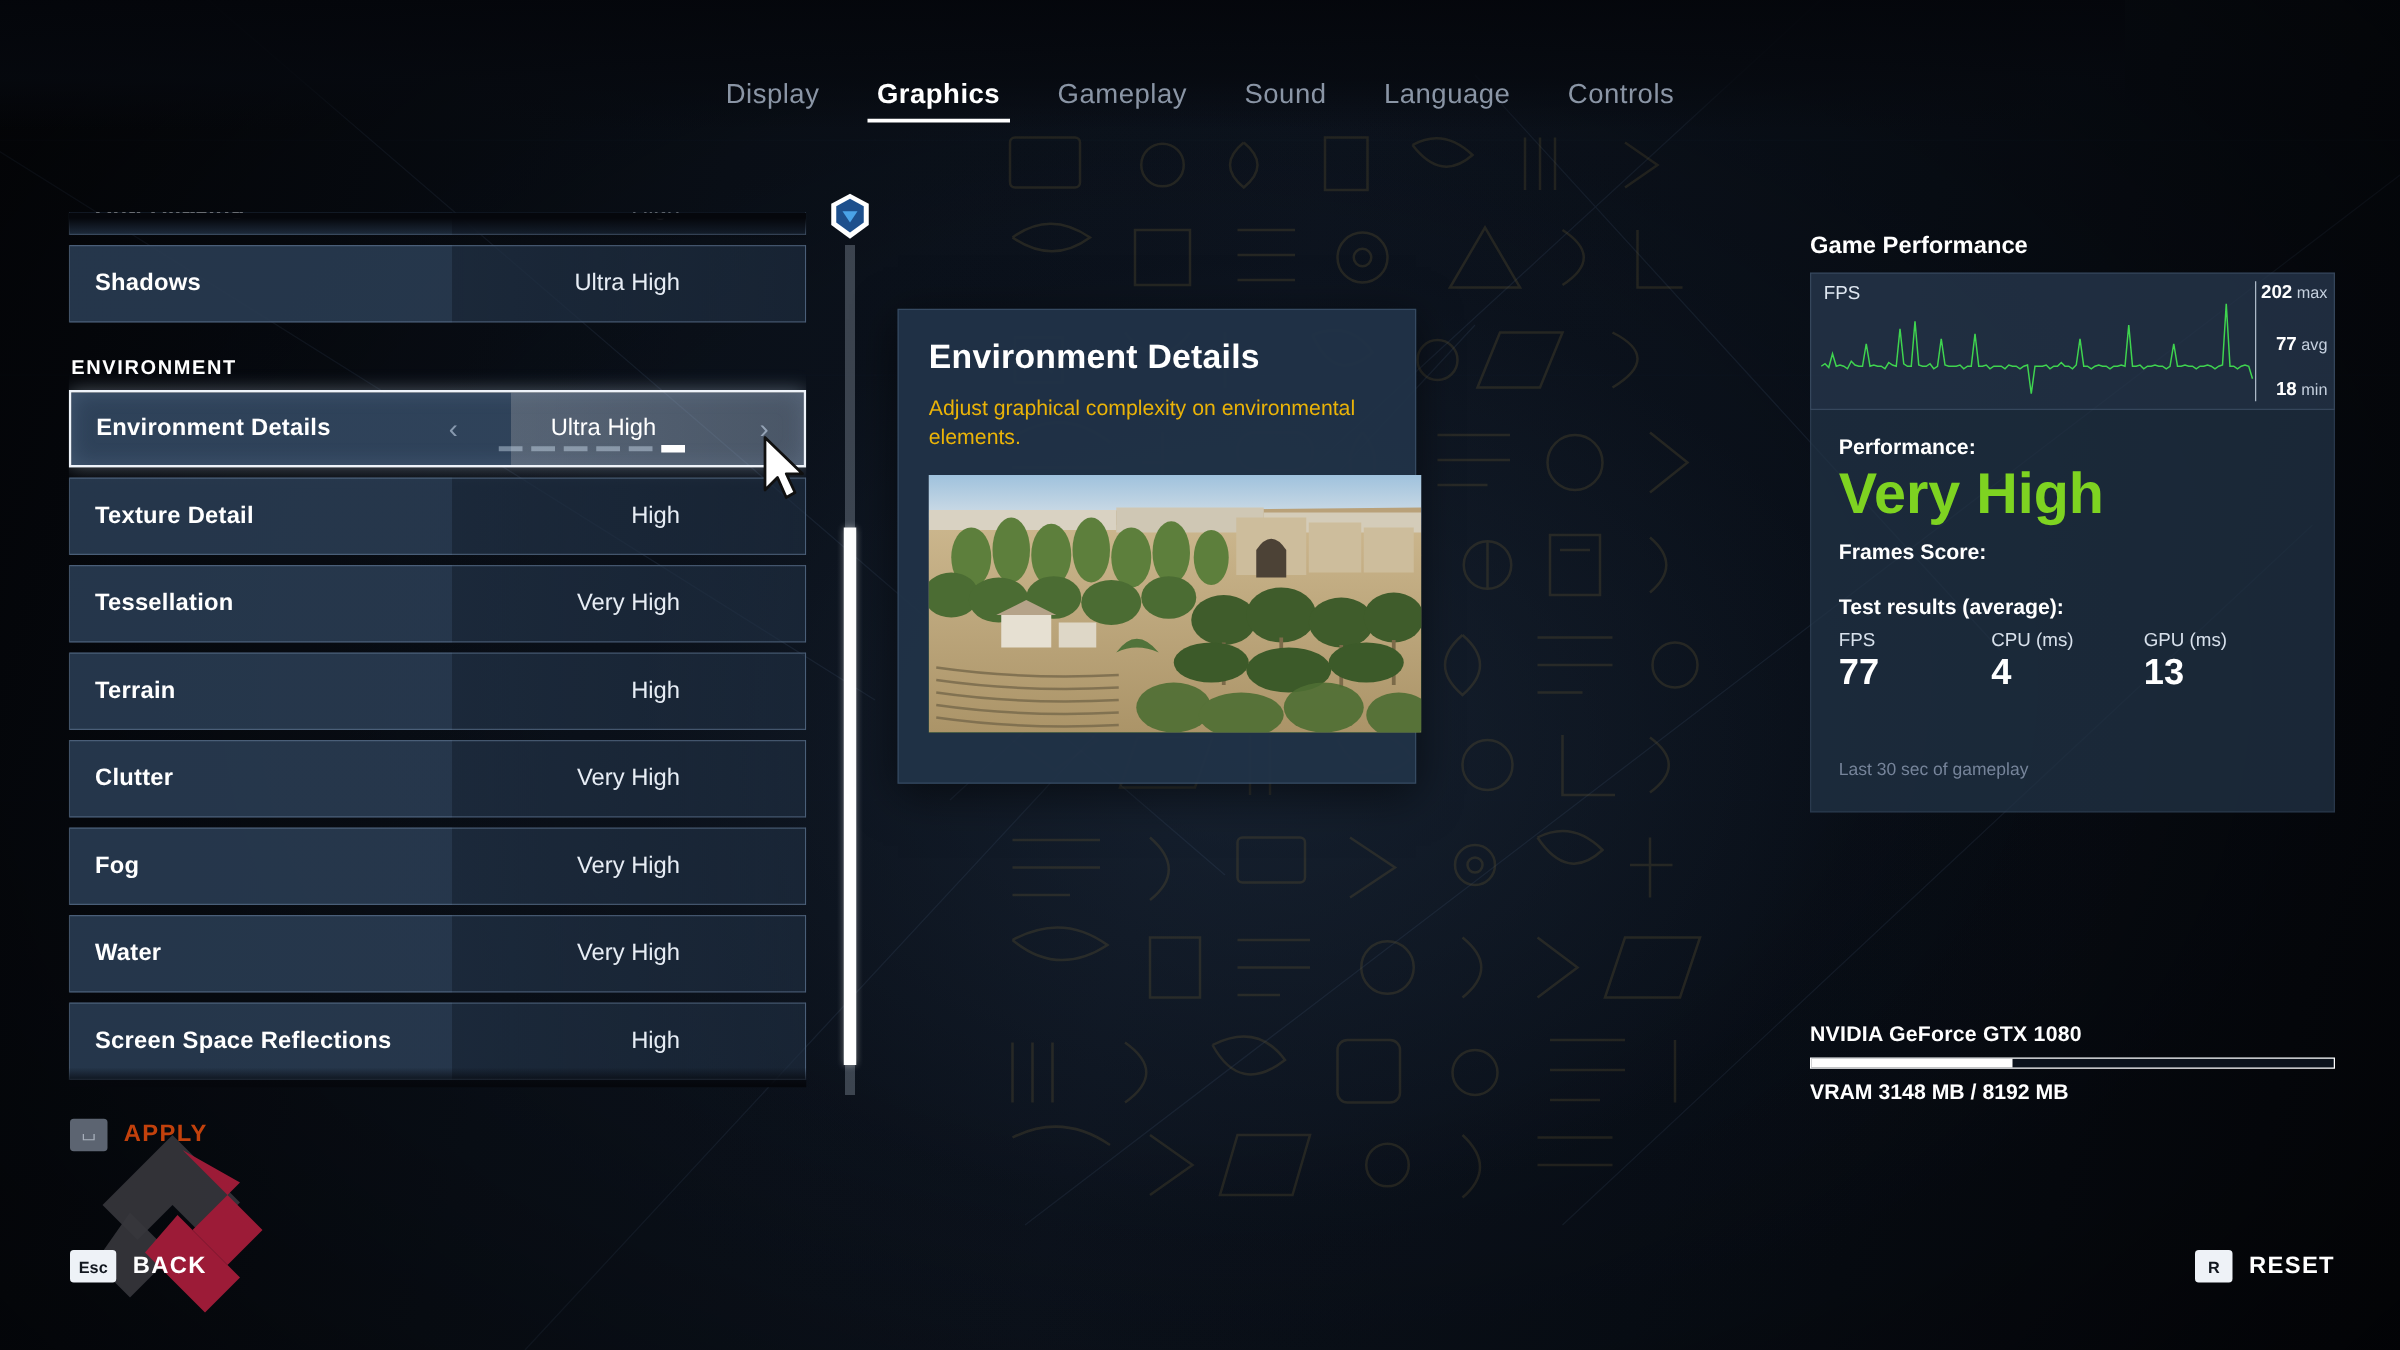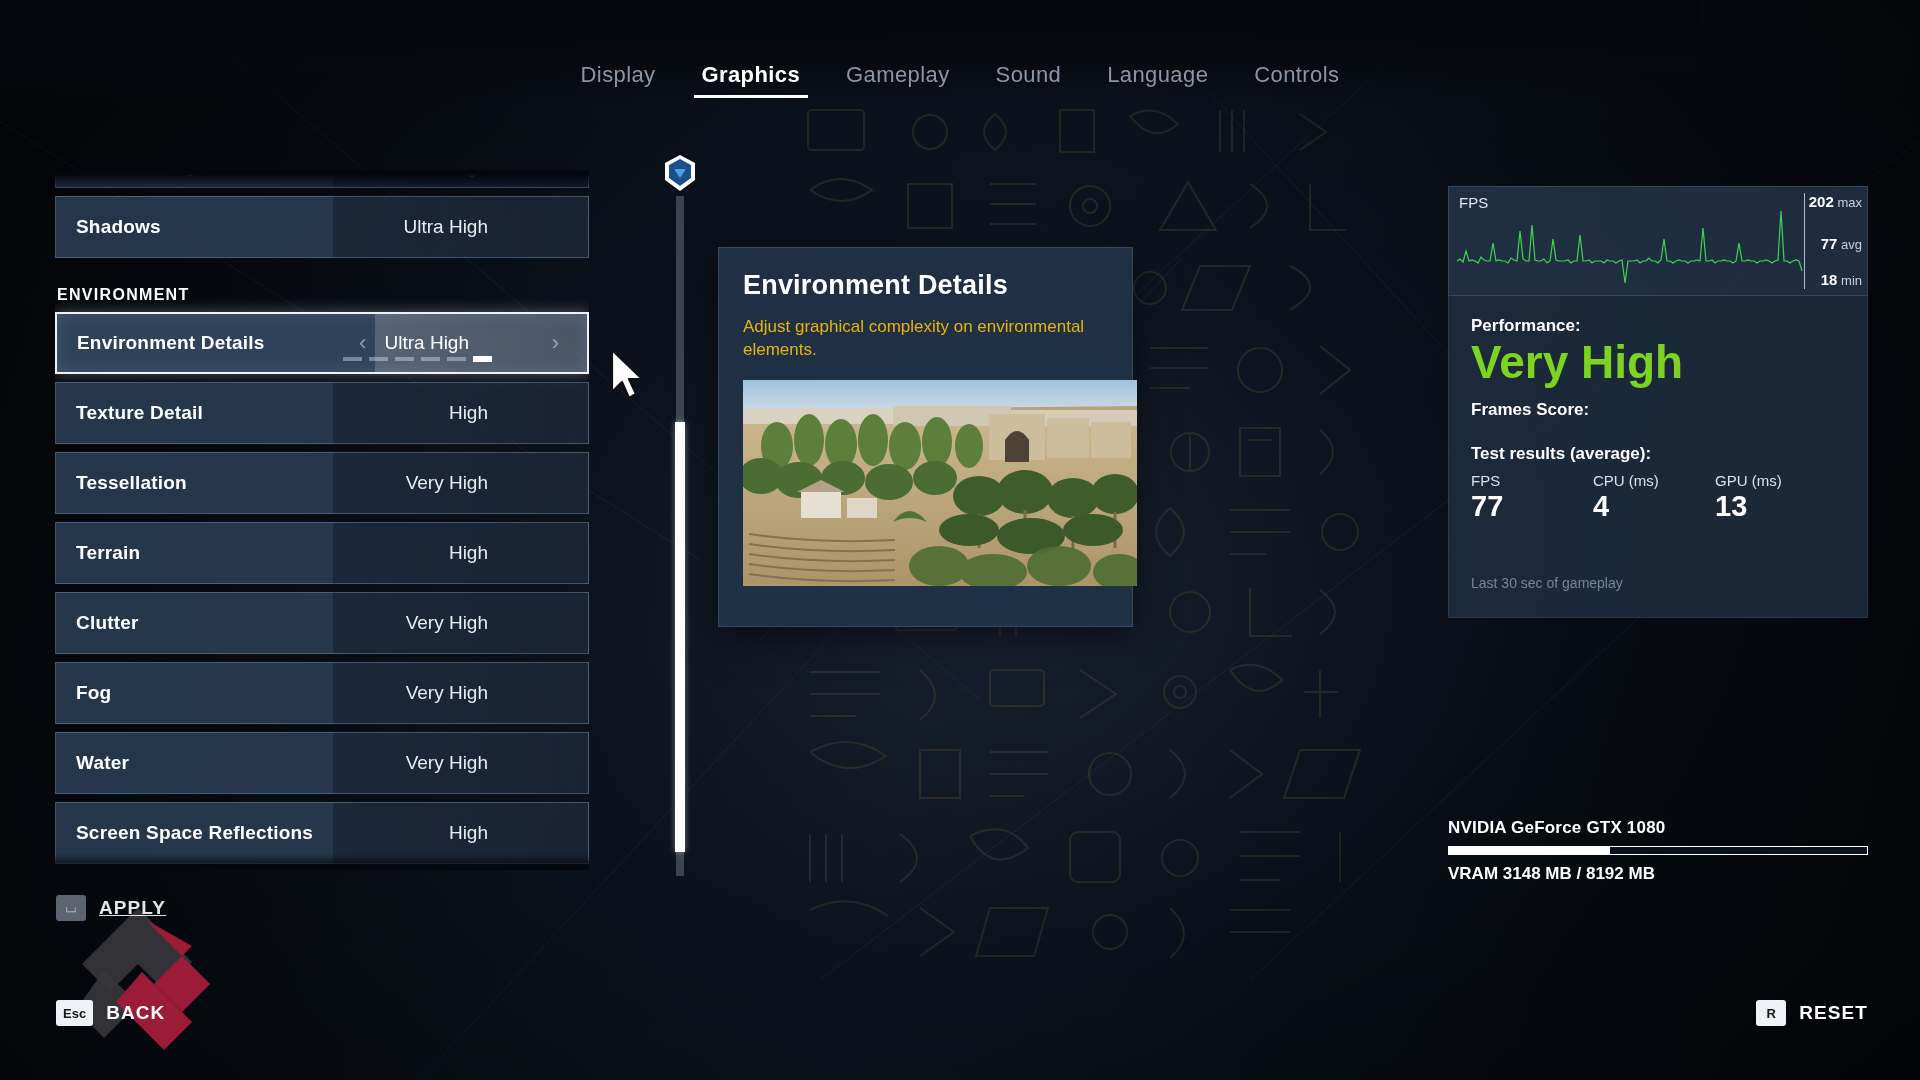--- a/index.html
+++ b/index.html
@@ -44,21 +44,21 @@
     padding:0 8px 10px 8px; position:relative; white-space:nowrap;
   }
   .tab.active { color:#ffffff; font-weight:bold; }
   .tab.active::after {
     content:""; position:absolute; left:0; right:0; bottom:0;
     height:3px; background:#ffffff;
   }
 
   
   #settings-panel { position:absolute; left:55px; top:170px; width:610px; height:720px; }
-  #settings-clip { position:relative; width:534px; height:700px; overflow:hidden; }
+  #settings-clip { position:relative; width:590px; height:700px; overflow:hidden; }
 
   .row {
     position:relative; height:62px; margin-bottom:8px;
     background:linear-gradient(90deg, rgba(40,58,80,.92) 0%, rgba(40,58,80,.92) 52%, rgba(32,48,68,.78) 52%, rgba(32,48,68,.6) 100%);
     border:1px solid rgba(120,145,175,.45);
     display:flex; align-items:center;
   }
   .row .row-label {
     position:absolute; left:20px; font-size:19px; font-weight:bold;
     color:#ffffff; letter-spacing:.2px;
@@ -183,21 +183,21 @@
 
   
   .keyprompt { position:absolute; display:flex; align-items:center; gap:13px; }
   .keycap {
     min-width:30px; height:26px; padding:0 7px;
     background:#eef2f7; color:#11161e; border-radius:3px;
     font-size:13px; font-weight:bold; display:flex; align-items:center; justify-content:center;
   }
   .keycap.dim { background:#5c6471; color:#aab2be; }
   .keyprompt .ktext { font-size:19px; font-weight:bold; letter-spacing:1.1px; }
-  .keyprompt.dim .ktext { color:#e5e5e5;text-decoration:underline; }
+  .keyprompt.dim .ktext { color:#c2410c; }
 
   #apply-prompt { left:56px; top:895px; }
   #back-prompt  { left:56px; top:1000px; }
   #reset-prompt { right:52px; top:1000px; }
 
   #watermark { position:absolute; left:42px; top:900px; width:200px; height:160px; opacity:.95; }
 </style>
 </head>
 <body>
 
@@ -459,20 +459,21 @@
           <ellipse cx="250" cy="192" rx="34" ry="18"></ellipse>
         <ellipse cx="316" cy="186" rx="32" ry="20"></ellipse>
           <ellipse cx="376" cy="192" rx="26" ry="18"></ellipse>
       </g>
       <path d="M150 142 q16 -22 34 0 q-18 -8 -34 0" fill="#51733a"></path>
     </svg>
   </div>
 </div>
 
 <div id="perf-panel">
+  <div id="perf-title">Game Performance</div>
 
   <div id="fps-graph">
     <span id="fps-label">FPS</span>
     <svg id="fps-svg" width="352" height="102" viewBox="0 0 352 102">
       <polyline fill="none" stroke="#3fd44f" stroke-width="1.2" points="
         4,70 7,68 10,71 13,60 16,70 19,69 22,70 25,72 28,66 31,69 34,70 37,70 40,52 43,70 46,69 49,70 52,70 55,72 58,67 61,69
         64,70 67,40 70,68 73,70 76,70 79,34 82,69 85,70 88,70 91,68 94,72 97,70 100,48 103,69 106,70 109,70 112,70 115,69 118,72 121,70
         124,70 127,44 130,70 133,70 136,69 139,72 142,70 145,70 148,70 151,72 154,69 157,70 160,70 163,72 166,70 169,69 172,92 175,70 178,70 181,70
         184,69 187,72 190,70 193,70 196,67 199,70 202,70 205,72 208,69 211,48 214,70 217,70 220,72 223,70 226,69 229,70 232,70 235,72 238,70 241,70
         244,69 247,70 250,37 253,70 256,70 259,69 262,72 265,70 268,70 271,69 274,70 277,70 280,72 283,70 286,52 289,70 292,70 295,69 298,70 301,70

